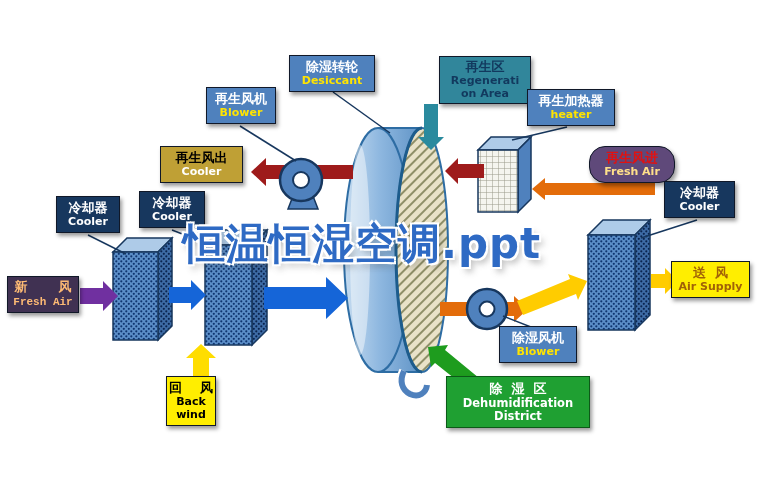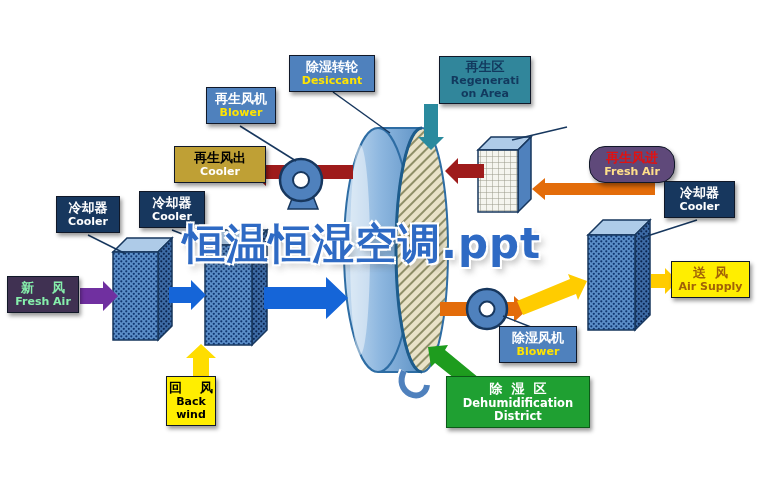--- a/index.html
+++ b/index.html
@@ -11,21 +11,21 @@
        box-shadow:2px 3px 4px rgba(0,0,0,.40);box-sizing:border-box;}
   .zh{font-size:13px;line-height:1.25;white-space:pre;}
   .en{font-size:11px;line-height:1.15;white-space:pre-line;}
 
   .steel{background:#4f81bd;color:#ffffff;}
   .steel .en{color:#ffe400;}
   .teal{background:#31869b;color:#12395e;margin-left:20px;}
   .navy{background:#17375e;color:#ffffff;}
   .gold{background:#bfa035;color:#000000;}
   .gold .en{color:#ffffff;}
-  .purple-dk{background:#403152;color:#86efac;}
+  .purple-dk{background:#403152;color:#fdba74;font-family:Liberation Mono, monospace;}
   .purple-lt{background:#5f497a;border-radius:16px;}
   .purple-lt .zh{color:#e01212;}
   .purple-lt .en{color:#ffe08a;}
   .yellow{background:#ffee00;}
   .yellow-navy{color:#a16207;}
   .yellow-black{color:#000000;}
   .green{background:#1fa032;color:#ffffff;border-color:#0c5a18;}
   .green .en{font-size:11.5px;}
 
   .watermark{position:absolute;left:183px;top:216px;z-index:40;font-size:42px;font-weight:bold;
@@ -142,22 +142,26 @@
     <div class="zh">再生区</div>
     <div class="en">Regenerati
 on Area</div>
   </div>
 
   <div class="lbl steel" style="left:206px;top:87px;width:70px">
     <div class="zh">再生风机</div>
     <div class="en">Blower</div>
   </div>
 
-
-  <div class="lbl gold" style="left:174px;top:146px;width:92px">
+  <div class="lbl steel" style="left:527px;top:89px;width:88px">
+    <div class="zh">再生加热器</div>
+    <div class="en">heater</div>
+  </div>
+
+  <div class="lbl gold" style="left:160px;top:146px;width:83px">
     <div class="zh">再生风出</div>
     <div class="en">Cooler</div>
   </div>
 
   <div class="lbl purple-lt" style="left:589px;top:146px;width:86px">
     <div class="zh">再生风进</div>
     <div class="en">Fresh Air</div>
   </div>
 
   <div class="lbl navy" style="left:56px;top:196px;width:64px">

